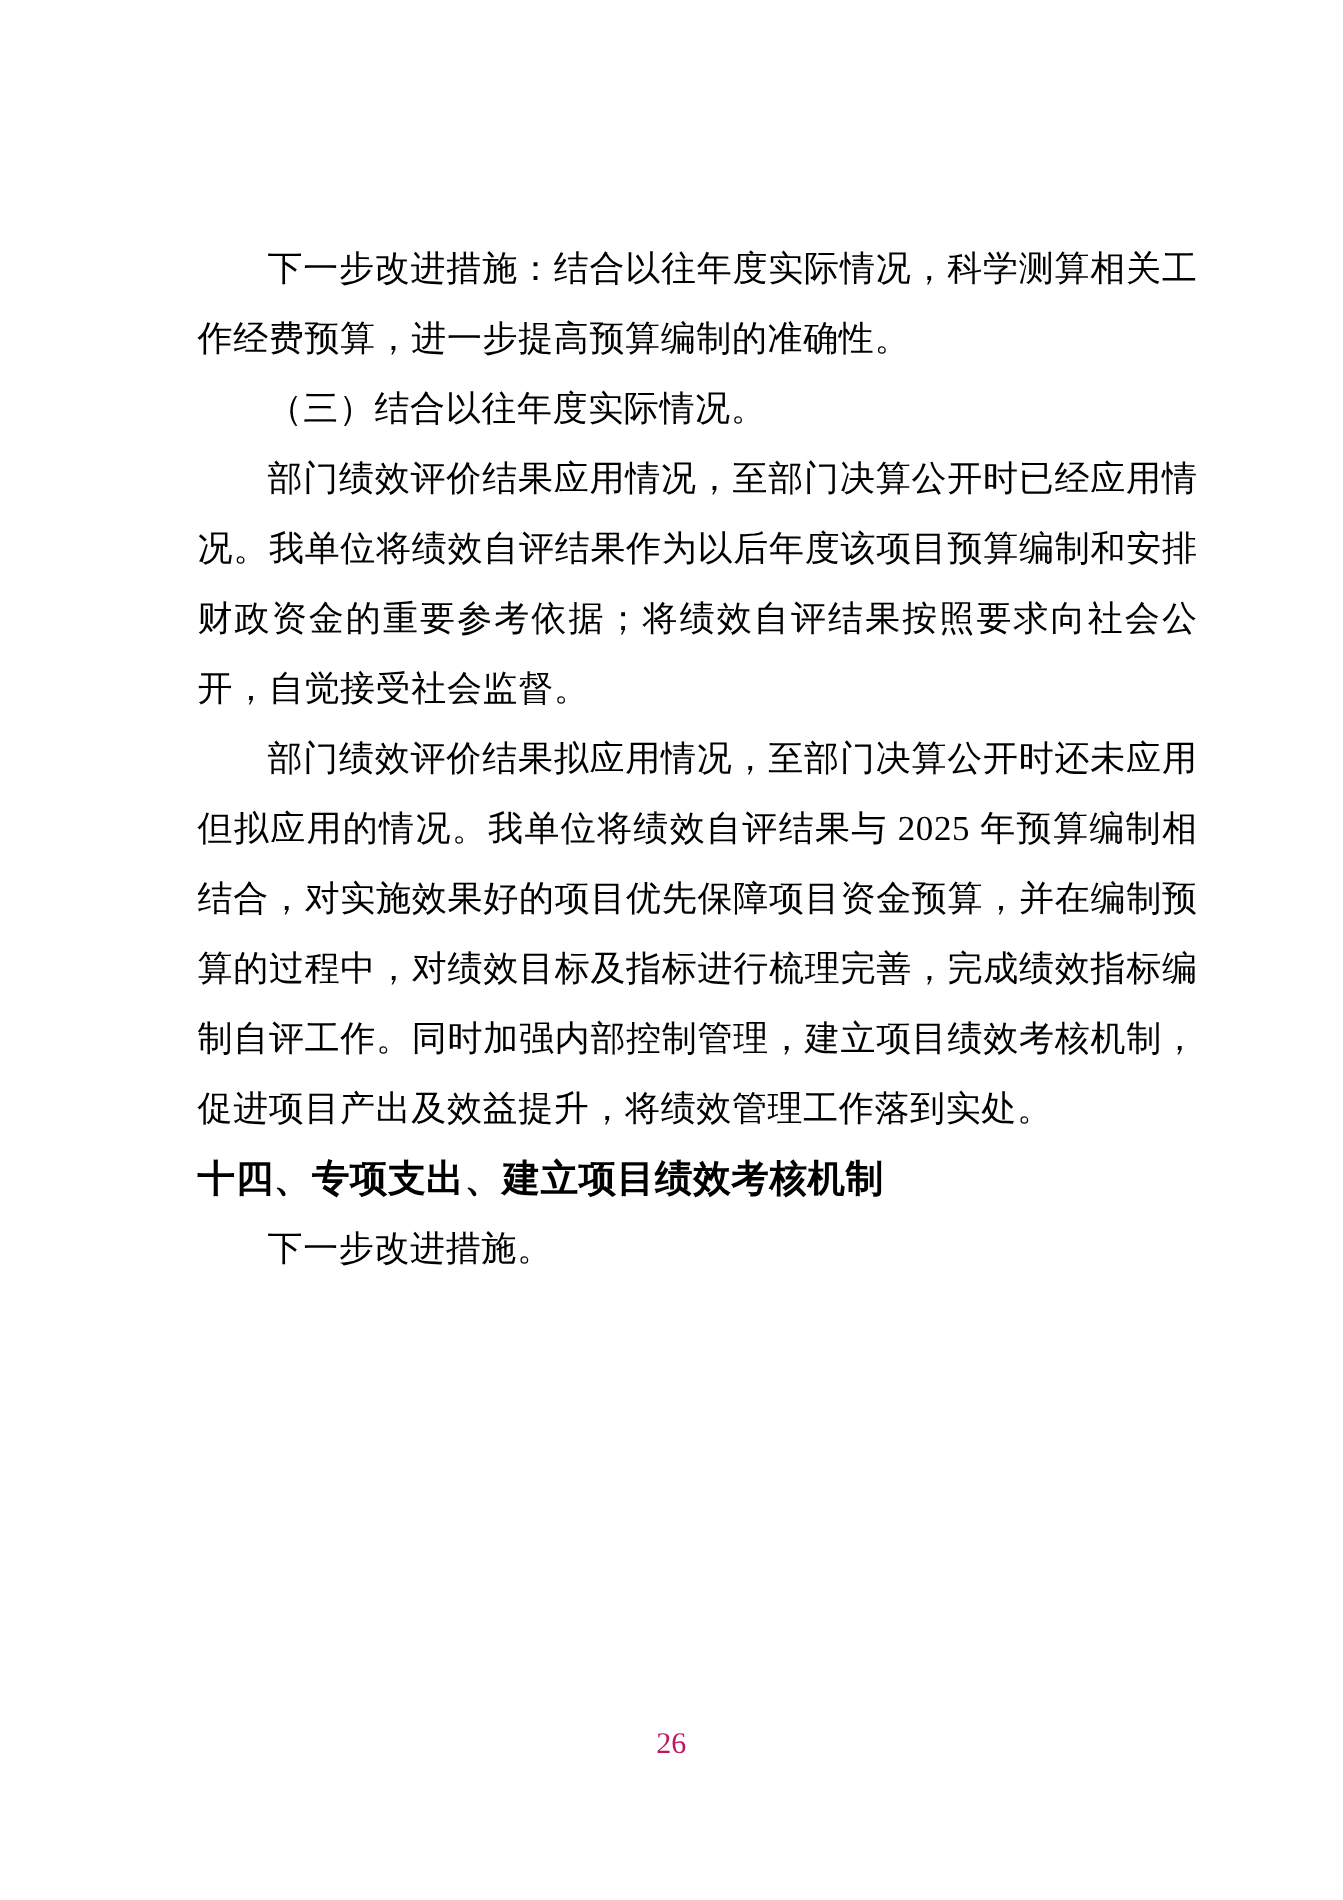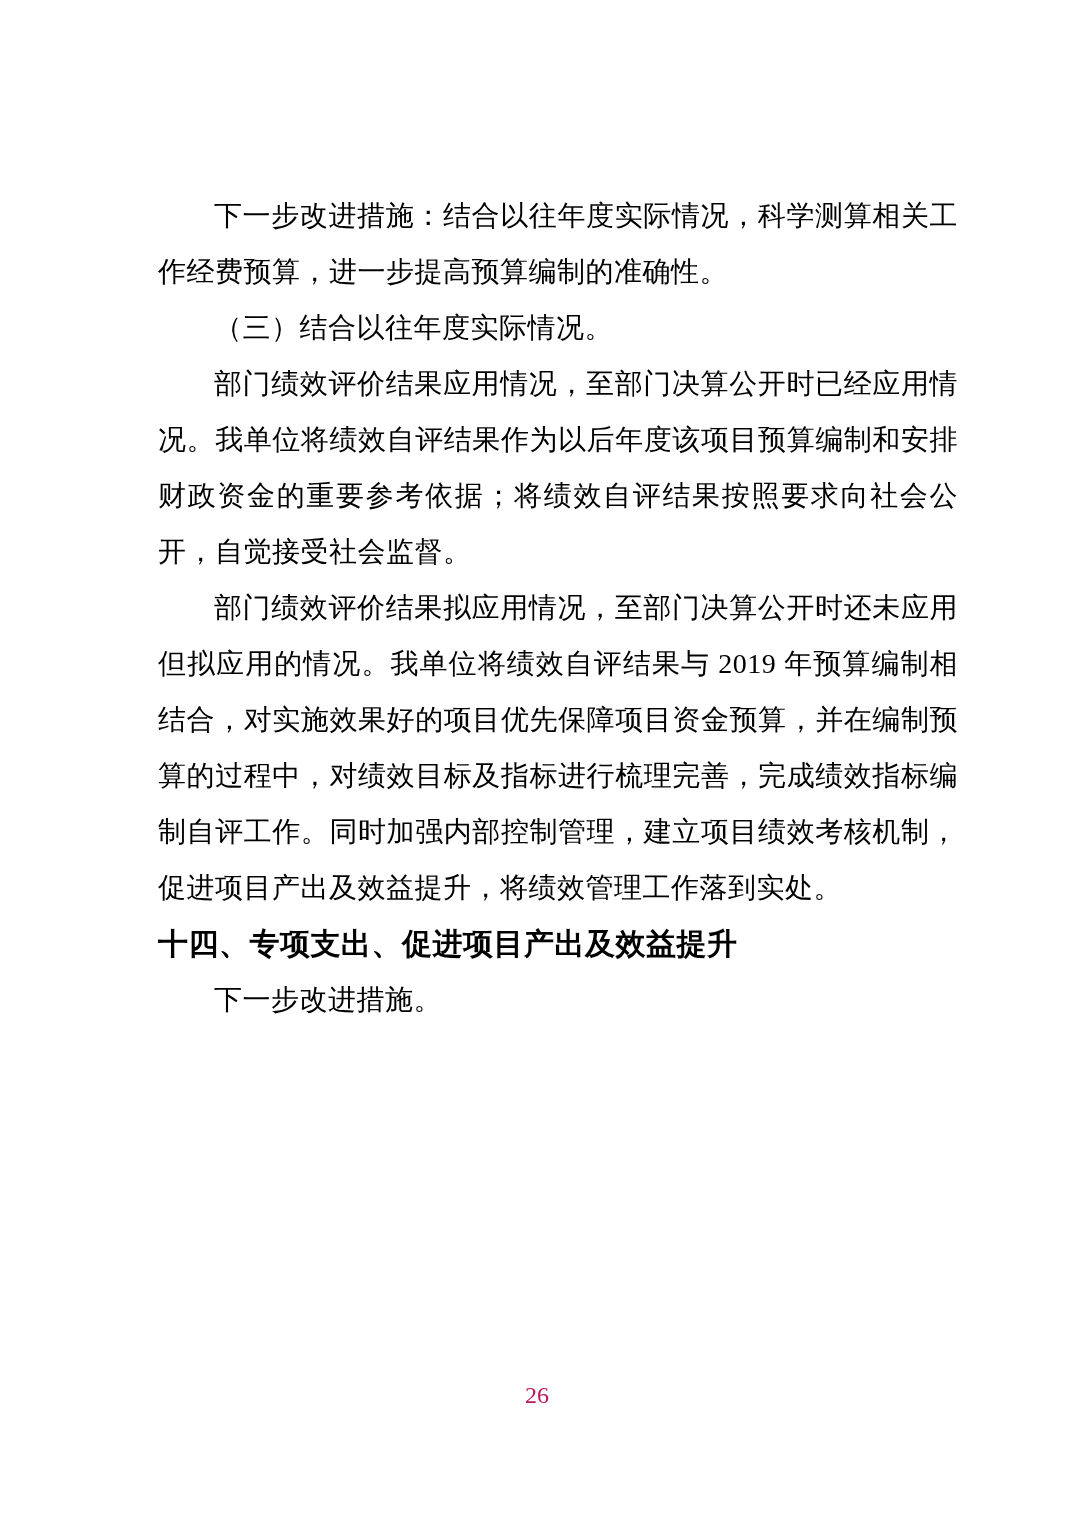--- a/index.html
+++ b/index.html
@@ -55,18 +55,18 @@
   }
 </style>
 </head>
 <body>
 
 <div class="page">
   <div class="content">
     <p class="para">下一步改进措施：结合以往年度实际情况，科学测算相关工作经费预算，进一步提高预算编制的准确性。</p>
     <p class="para">（三）结合以往年度实际情况。</p>
     <p class="para">部门绩效评价结果应用情况，至部门决算公开时已经应用情况。我单位将绩效自评结果作为以后年度该项目预算编制和安排财政资金的重要参考依据；将绩效自评结果按照要求向社会公开，自觉接受社会监督。</p>
-    <p class="para">部门绩效评价结果拟应用情况，至部门决算公开时还未应用但拟应用的情况。我单位将绩效自评结果与 2019 年预算编制相结合，对实施效果好的项目优先保障项目资金预算，并在编制预算的过程中，对绩效目标及指标进行梳理完善，完成绩效指标编制自评工作。同时加强内部控制管理，建立项目绩效考核机制，促进项目产出及效益提升，将绩效管理工作落到实处。</p>
-    <h2 class="heading">十四、专项支出、促进项目产出及效益提升</h2>
+    <p class="para">部门绩效评价结果拟应用情况，至部门决算公开时还未应用但拟应用的情况。我单位将绩效自评结果与 2025 年预算编制相结合，对实施效果好的项目优先保障项目资金预算，并在编制预算的过程中，对绩效目标及指标进行梳理完善，完成绩效指标编制自评工作。同时加强内部控制管理，建立项目绩效考核机制，促进项目产出及效益提升，将绩效管理工作落到实处。</p>
+    <h2 class="heading">十四、专项支出、建立项目绩效考核机制</h2>
     <p class="para">下一步改进措施。</p>
   </div>
   <div class="page-number">26</div>
 </div>
 
 </body></html>

